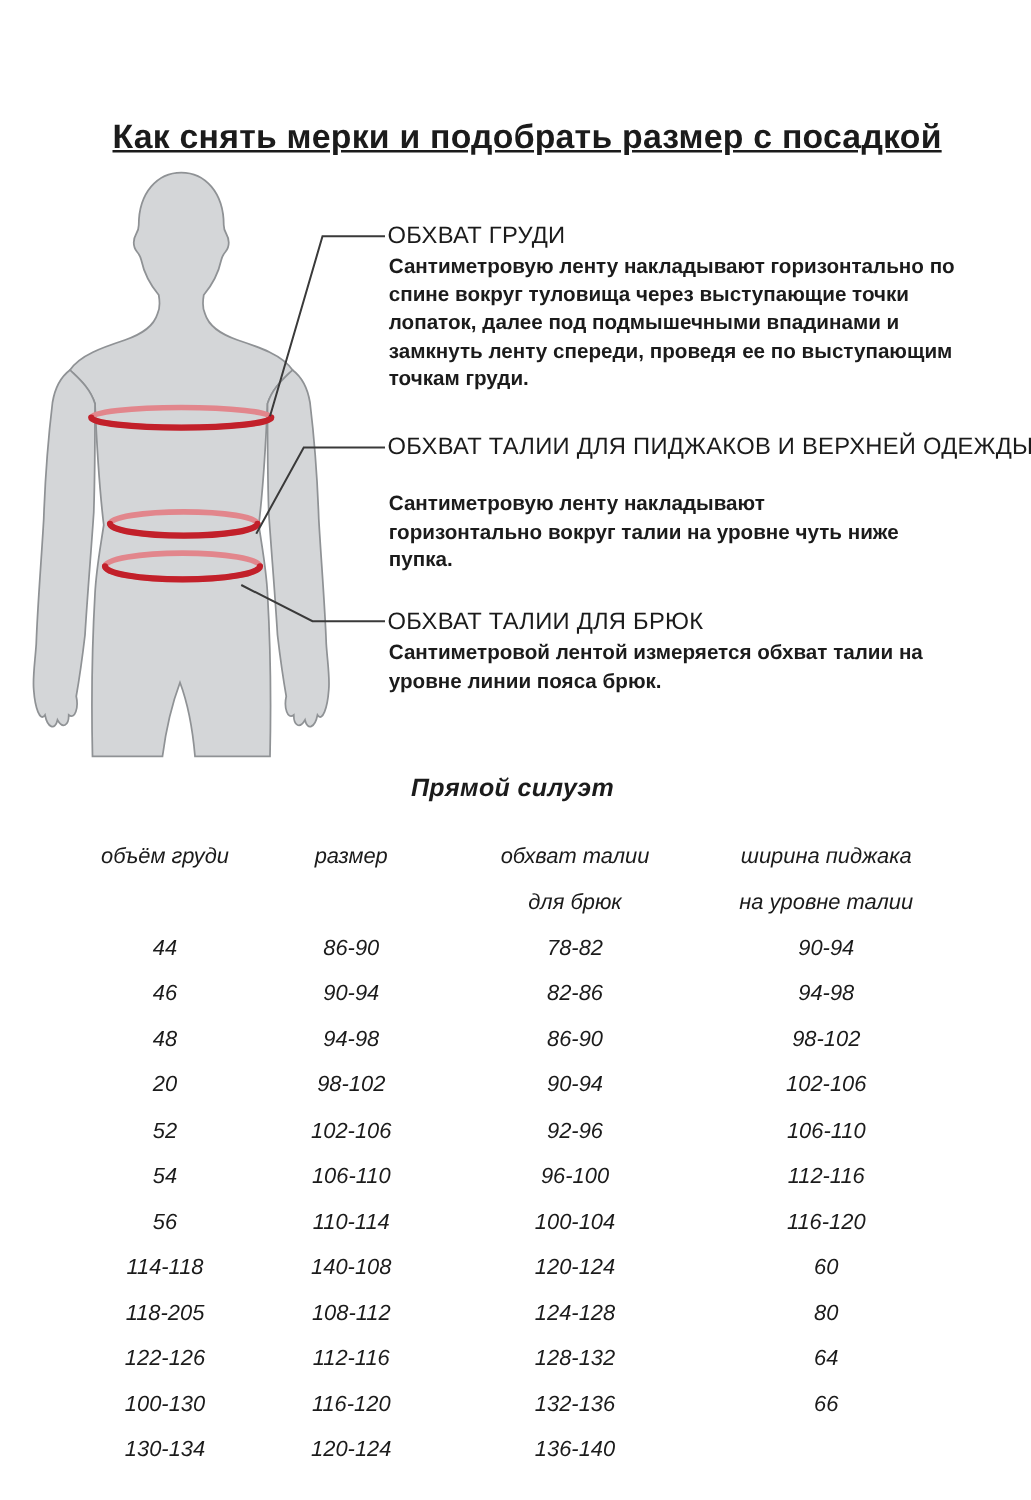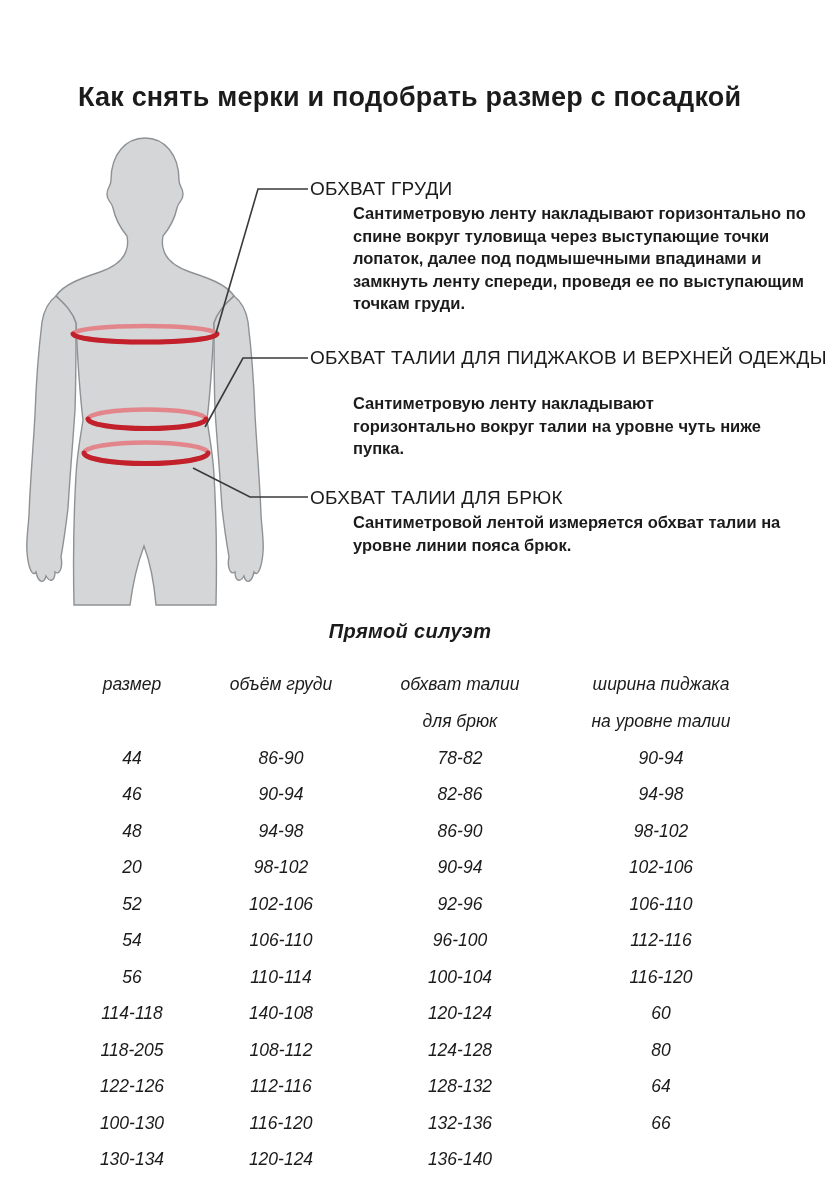--- a/index.html
+++ b/index.html
@@ -2,35 +2,35 @@
 <html lang="ru"><head>
 <meta charset="utf-8">
 <style>
   html,body{margin:0;padding:0;}
   body{
     width:825px;height:1200px;position:relative;background:#ffffff;
     font-family:"Liberation Sans","DejaVu Sans",sans-serif;color:#1b1b1b;
     overflow:hidden;
   }
   .page-title{
-    position:absolute;left:78px;top:82px;margin:0;
-    font-size:27px;font-weight:bold;letter-spacing:.2px;white-space:nowrap;
+    position:absolute;left:78px;top:82px;margin:12px;
+    font-size:27px;font-weight:bold;letter-spacing:.2px;white-space:nowrap;text-decoration:underline;
   }
   .figure-wrap{position:absolute;left:20px;top:130px;width:290px;height:480px;}
   .measure-label{
     position:absolute;left:310px;margin:0;
     font-size:19px;font-weight:400;white-space:nowrap;letter-spacing:.2px;
   }
   .measure-desc{
     position:absolute;left:311px;margin:0;
     font-size:16.5px;line-height:22.6px;font-weight:bold;
     font-stretch:condensed;
   }
   
-  .measure-desc{font-weight:bold;font-family:"Liberation Sans","DejaVu Sans",sans-serif;margin-left:42px;}
+  .measure-desc{font-weight:bold;font-family:"Liberation Sans","DejaVu Sans",sans-serif;}
   .lbl-1{top:178px;} .desc-1{top:202px;width:458px;}
   .lbl-2{top:347px;} .desc-2{top:392px;width:420px;}
   .lbl-3{top:487px;} .desc-3{top:511px;width:478px;}
 
   .size-table{position:absolute;left:60px;top:620px;width:700px;font-style:italic;}
   .size-table h2{
     margin:0;text-align:center;font-size:20px;font-weight:bold;letter-spacing:.3px;
   }
   #table-grid{
     display:grid;grid-template-columns:144px 154px 204px 198px;
@@ -134,22 +134,22 @@
 
 <p class="measure-label lbl-2">ОБХВАТ ТАЛИИ ДЛЯ ПИДЖАКОВ И ВЕРХНЕЙ ОДЕЖДЫ</p>
 <p class="measure-desc desc-2">Сантиметровую ленту накладывают горизонтально вокруг талии на уровне чуть ниже пупка.</p>
 
 <p class="measure-label lbl-3">ОБХВАТ ТАЛИИ ДЛЯ БРЮК</p>
 <p class="measure-desc desc-3">Сантиметровой лентой измеряется обхват талии на уровне линии пояса брюк.</p>
 
 <div class="size-table">
   <h2>Прямой силуэт</h2>
   <div id="table-grid">
+      <div class="cell r-hdr1">объём груди</div>
       <div class="cell r-hdr1">размер</div>
-      <div class="cell r-hdr1">объём груди</div>
       <div class="cell r-hdr1">обхват талии</div>
       <div class="cell r-hdr1">ширина пиджака</div>
       <div class="cell r-hdr2"></div>
       <div class="cell r-hdr2"></div>
       <div class="cell r-hdr2">для брюк</div>
       <div class="cell r-hdr2">на уровне талии</div>
       <div class="cell r-data">44</div>
       <div class="cell r-data">86-90</div>
       <div class="cell r-data">78-82</div>
       <div class="cell r-data">90-94</div>

